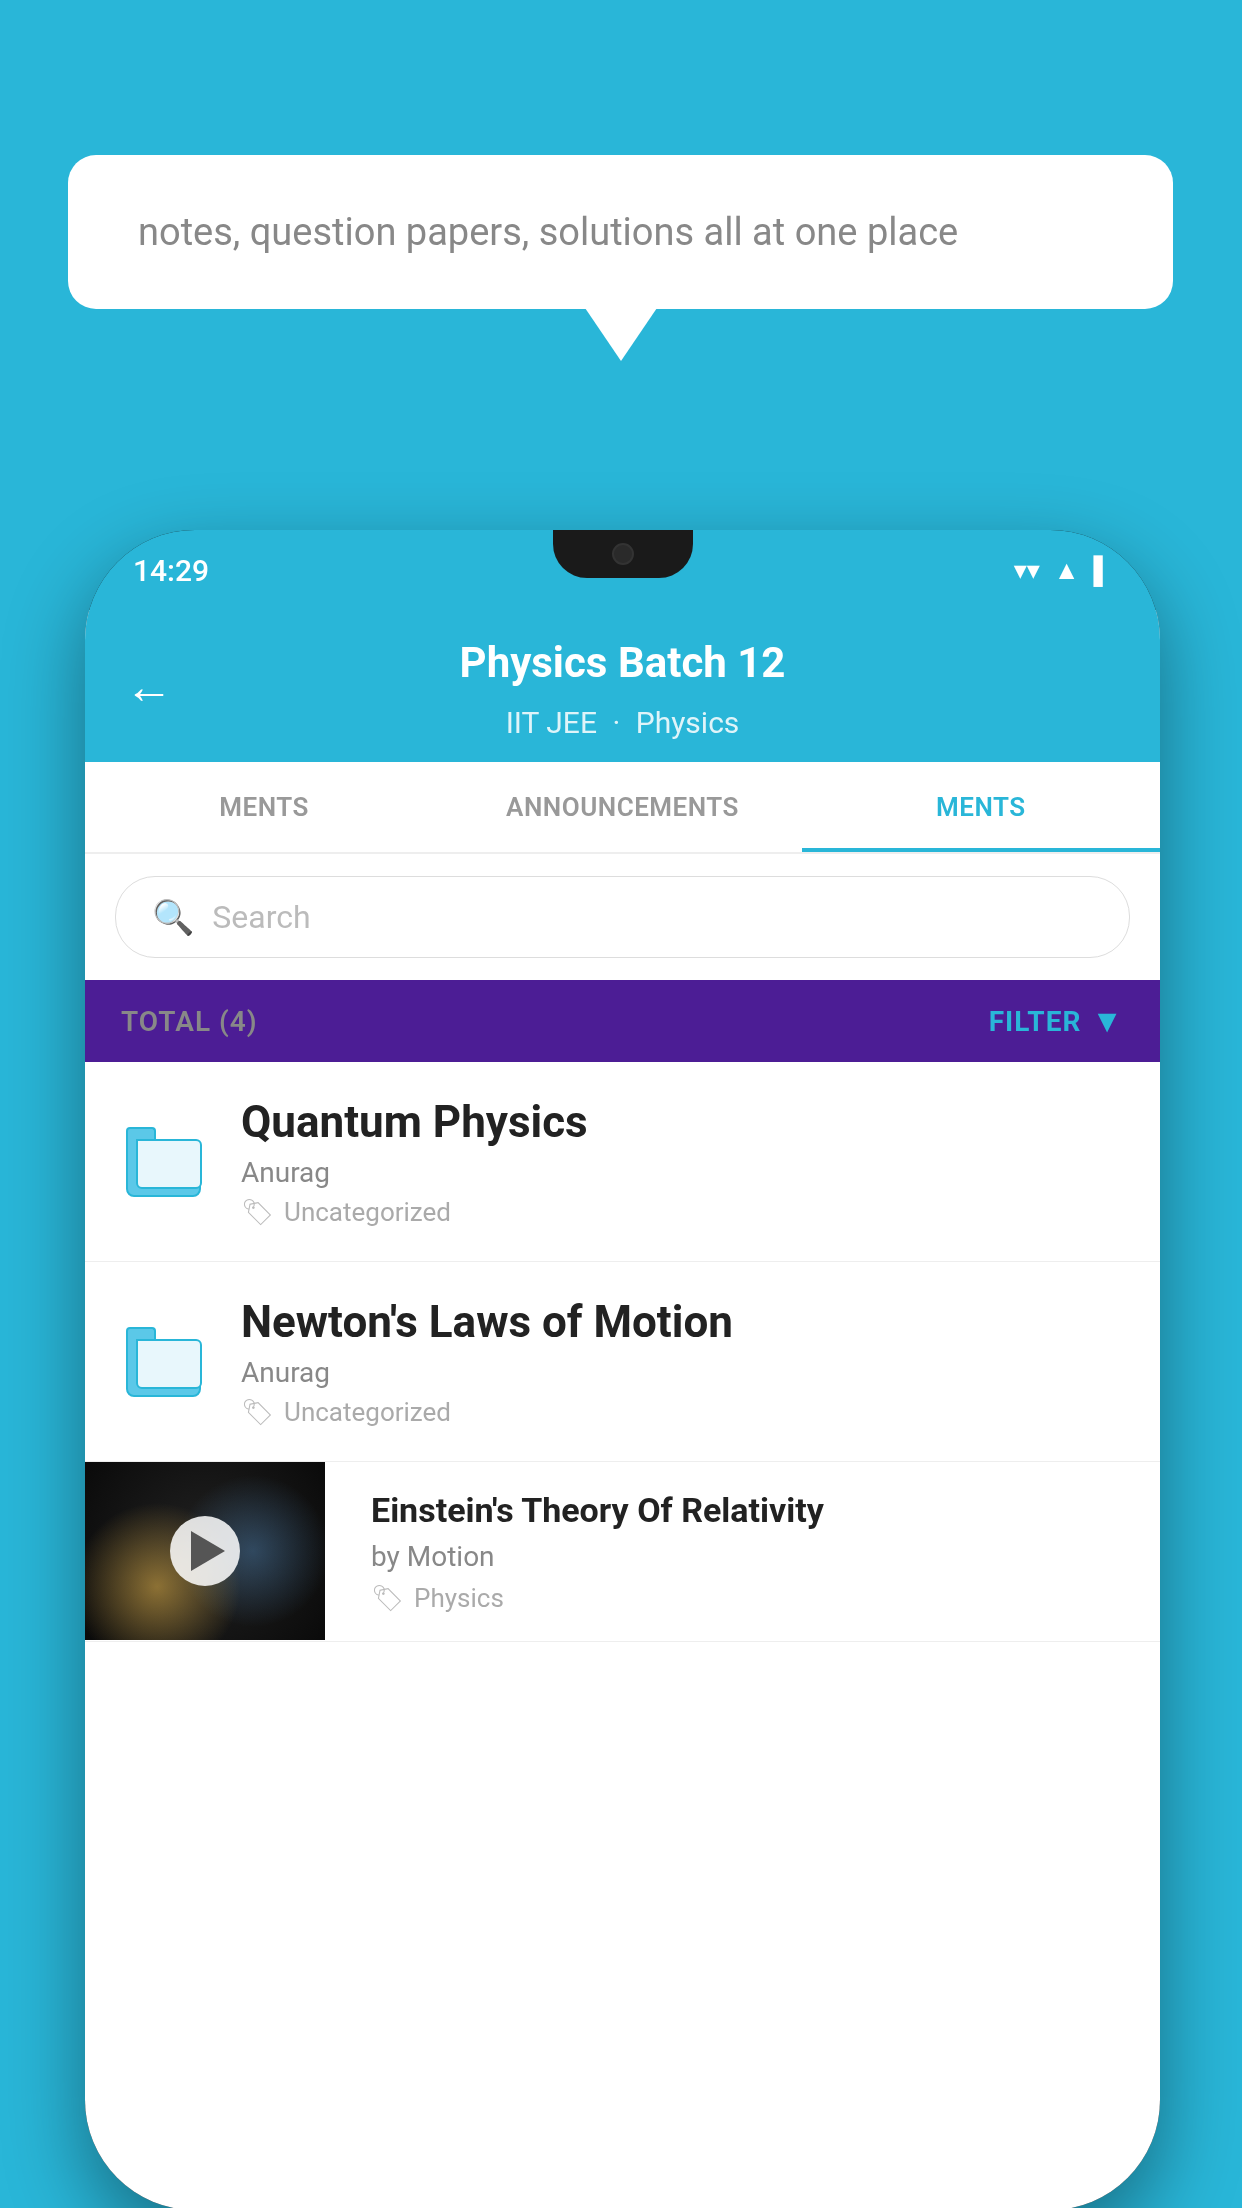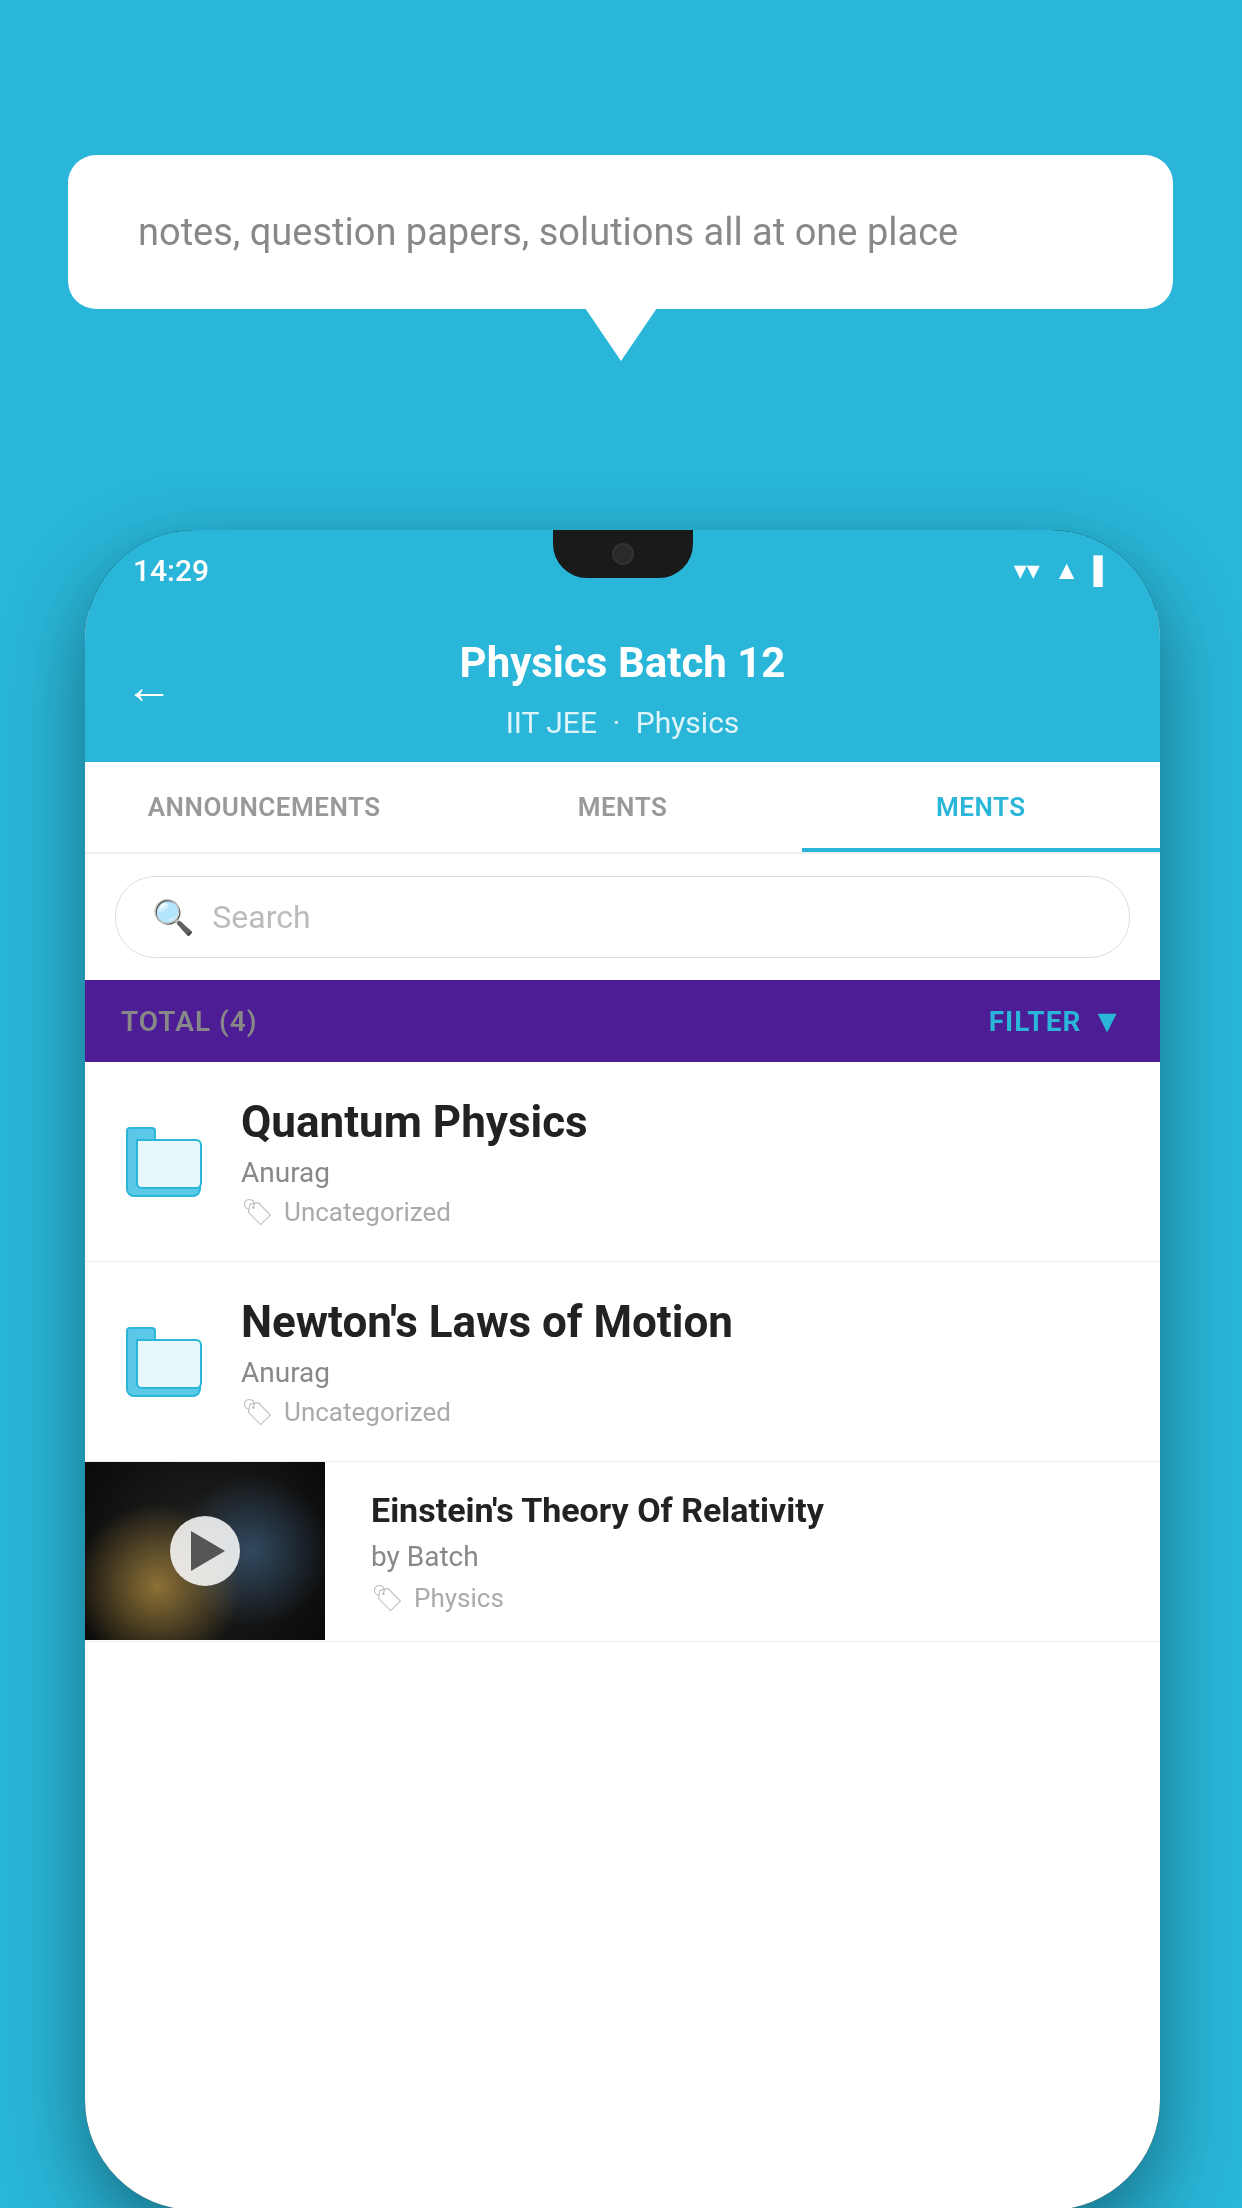--- a/index.html
+++ b/index.html
@@ -402,22 +402,22 @@
       <div class="back-arrow">←</div>
       <div class="app-title">Physics Batch 12</div>
       <div class="app-subtitle">
         <span>IIT JEE</span>
         <span class="subtitle-dot"> · </span>
         <span>Physics</span>
       </div>
     </div>
 
     <div class="tabs">
+      <div class="tab">MENTS</div>
       <div class="tab">ANNOUNCEMENTS</div>
-      <div class="tab">MENTS</div>
       <div class="tab active">MENTS</div>
     </div>
 
     <div class="search-container">
       <div class="search-bar">
         <span class="search-icon-svg">🔍</span>
         <span class="search-text">Search</span>
       </div>
     </div>
 
@@ -467,21 +467,21 @@
 
     <div class="list-item-video">
       <div class="video-thumbnail">
         <div class="video-thumbnail-bg"></div>
         <div class="play-button">
           <div class="play-triangle"></div>
         </div>
       </div>
       <div class="video-details">
         <div class="video-title">Einstein's Theory Of Relativity</div>
-        <div class="video-author">by Batch</div>
+        <div class="video-author">by Motion</div>
         <div class="video-tag">
           <span class="tag-icon">🏷</span>
           <span>Physics</span>
         </div>
       </div>
     </div>
 
   </div>
 </div>
 

